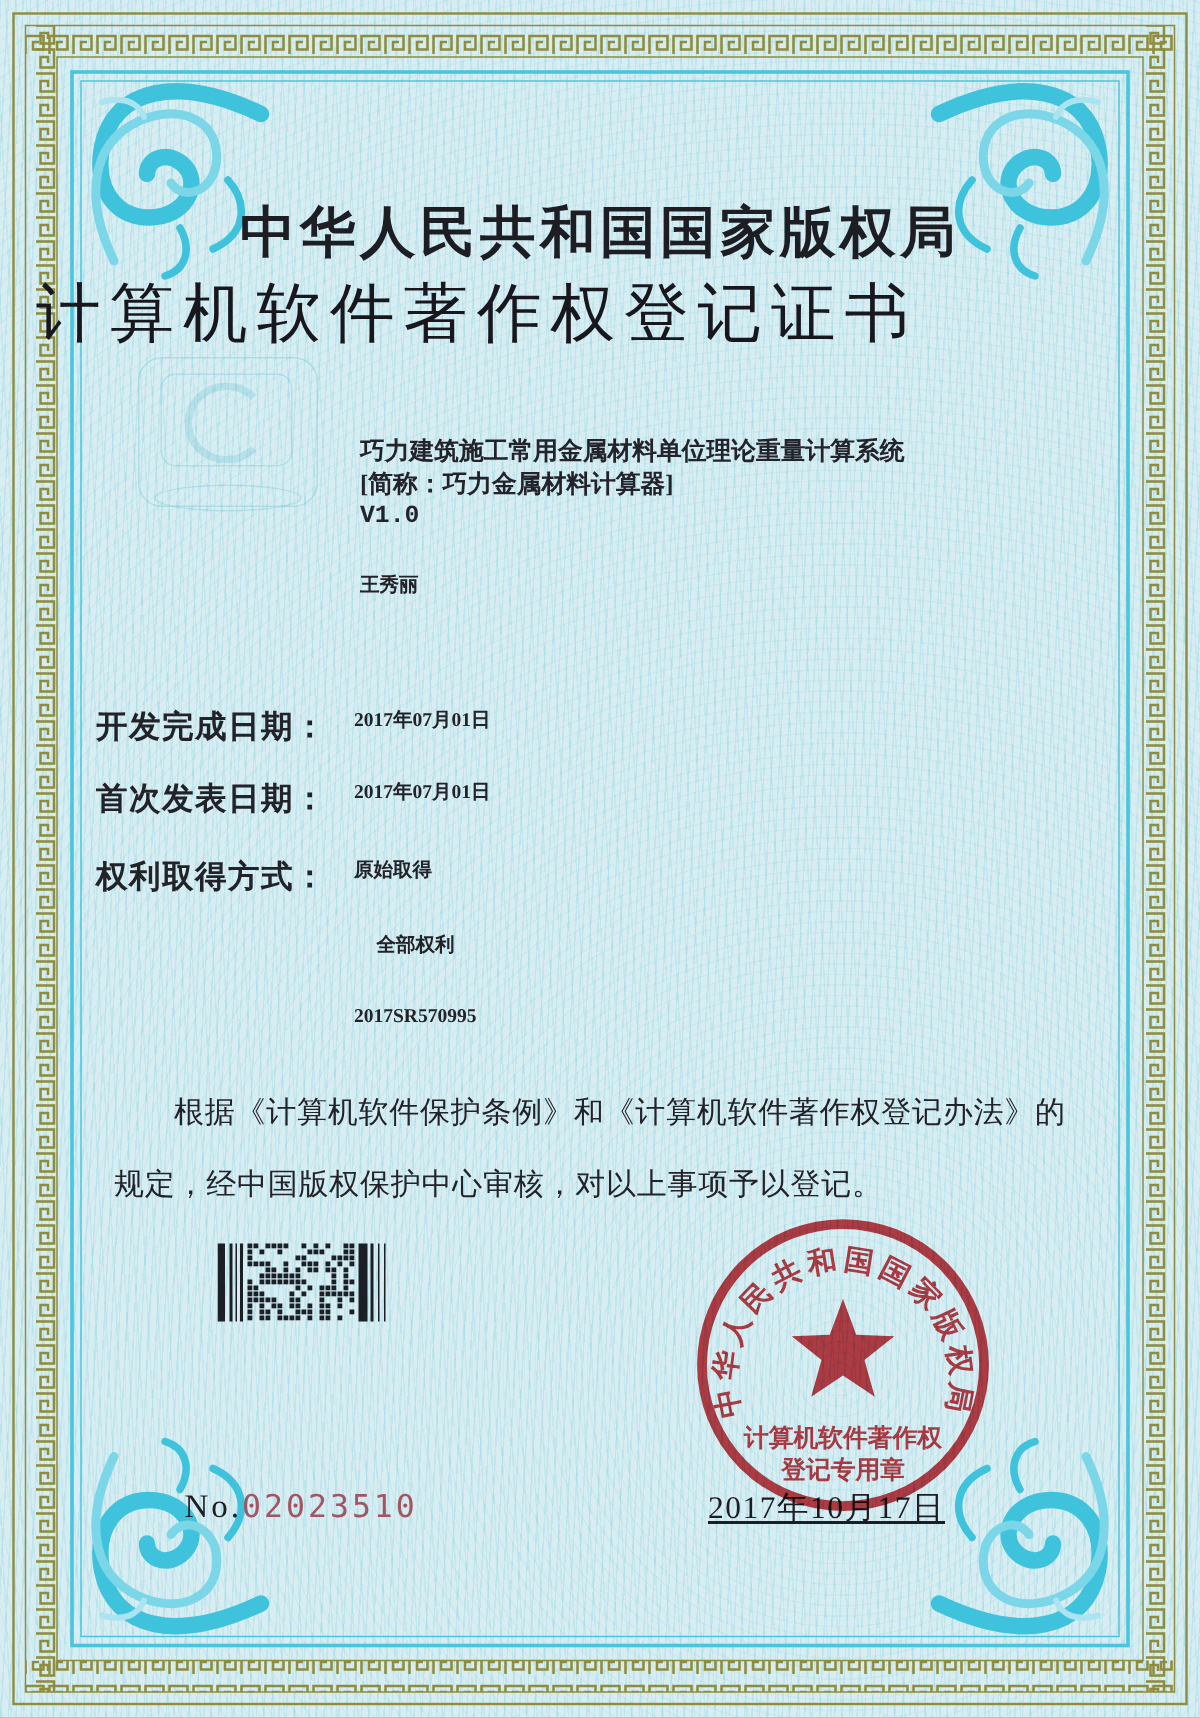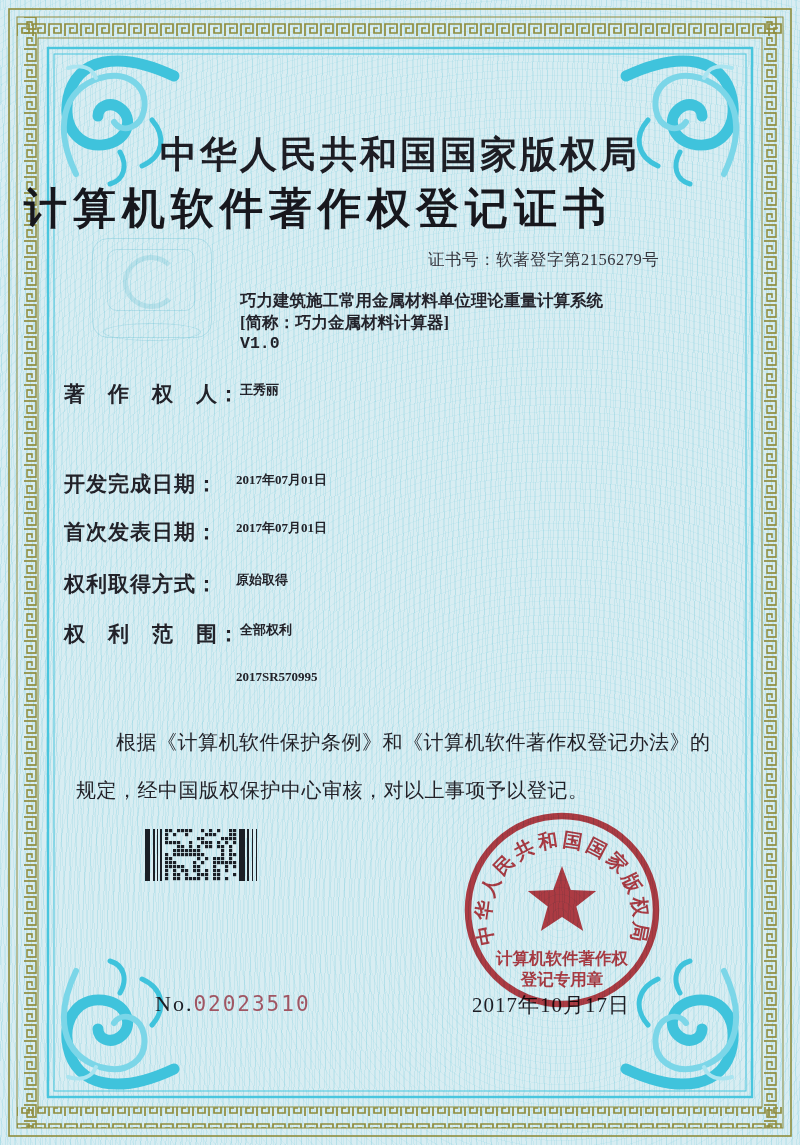--- a/index.html
+++ b/index.html
@@ -8,31 +8,31 @@
     background-color:#d8edf2;
     background-image:
       repeating-linear-gradient(93deg, rgba(104,198,216,.20) 0 1px, rgba(0,0,0,0) 1px 5px),
       repeating-linear-gradient(87deg, rgba(104,198,216,.16) 0 1px, rgba(0,0,0,0) 1px 7px),
       repeating-radial-gradient(circle at 70% 80%, rgba(104,198,216,.10) 0 1px, rgba(0,0,0,0) 1px 7px);
     font-family:"Liberation Serif","DejaVu Serif",serif;
     color:#23232b;
   }
   .abs{position:absolute;}
   .authority{top:130px;left:0;width:800px;text-align:center;font-size:37px;font-weight:700;letter-spacing:3px;color:#1d1d24;}
-  .cert-title{top:180px;left:0;width:636px;text-align:center;font-size:43px;font-weight:700;letter-spacing:6px;color:#17171d;}
+  .cert-title{top:180px;left:0;width:636px;text-align:center;font-size:43px;font-weight:400;letter-spacing:6px;color:#17171d;}
   .certno-line{top:249px;left:428px;font-size:16.5px;color:#35353d;letter-spacing:.5px;}
   .field-label{font-size:21px;font-weight:600;color:#222229;letter-spacing:1px;white-space:pre;}
   .field-value{font-size:13px;font-weight:600;color:#222229;}
   .name-line1{top:290px;left:240px;font-size:16.5px;font-weight:700;}
   .name-line2{top:312px;left:240px;font-size:16.5px;font-weight:700;}
   .name-line3{top:334px;left:240px;font-size:16.5px;font-weight:700;font-family:"Liberation Mono","DejaVu Sans Mono",monospace;}
   .statement{font-size:20px;line-height:28px;color:#222229;letter-spacing:.5px;}
-  .issue-date{top:991px;left:472px;font-size:21px;color:#1d1d24;letter-spacing:1px;}
+  .issue-date{top:991px;left:472px;font-size:21px;color:#1d1d24;letter-spacing:1px;text-decoration:underline;}
   .serial{top:991px;left:123px;font-size:22px;}
-  .serial .no-label{color:#1d1d24;letter-spacing:2px;margin-left:32px;}
+  .serial .no-label{color:#1d1d24;letter-spacing:2px;}
   .serial .no-number{font-family:"DejaVu Sans Mono","Liberation Mono",monospace;font-size:21px;letter-spacing:2px;margin-left:0;}
   .seal-wrap{top:808px;left:460px;width:204px;height:204px;opacity:.88;mix-blend-mode:multiply;}
   .barcode-wrap{top:828px;left:145px;width:122px;height:54px;}
   .watermark{
     top:238px;left:92px;width:118px;height:98px;border-radius:16px;
     border:1px solid rgba(88,184,205,.55);opacity:.55;
   }
   .watermark .inner{
     position:absolute;top:10px;left:14px;width:86px;height:60px;border-radius:10px;
     border:1px solid rgba(88,184,205,.5);
@@ -87,42 +87,37 @@
 
   <div class="abs watermark">
     <div class="inner"></div>
       <div class="cglyph"></div>
       <div class="base"></div>
   </div>
 
   <div class="abs authority">中华人民共和国国家版权局</div>
   <div class="abs cert-title">计算机软件著作权登记证书</div>
 
-  <div class="abs certno-line">
-    <span>证书号：</span><span>软著登字第2156279号</span>
-  </div>
 
   <div class="abs name-line1">巧力建筑施工常用金属材料单位理论重量计算系统</div>
   <div class="abs name-line2">[简称：巧力金属材料计算器]</div>
   <div class="abs name-line3">V1.0</div>
 
-  <div class="abs field-label" style="top:380px;left:64px">著　作　权　人：</div>
   <div class="abs field-value" style="top:381px;left:240px">王秀丽</div>
 
   <div class="abs field-label" style="top:470px;left:64px">开发完成日期：</div>
   <div class="abs field-value" style="top:471px;left:236px">2017年07月01日</div>
 
   <div class="abs field-label" style="top:518px;left:64px">首次发表日期：</div>
   <div class="abs field-value" style="top:519px;left:236px">2017年07月01日</div>
 
   <div class="abs field-label" style="top:570px;left:64px">权利取得方式：</div>
   <div class="abs field-value" style="top:571px;left:236px">原始取得</div>
 
-  <div class="abs field-label" style="top:620px;left:64px">权　利　范　围：</div>
-  <div class="abs field-value" style="top:621px;left:240px">全部权利</div>
+  <div class="abs field-value" style="top:621px;left:251px">全部权利</div>
 
   <div class="abs field-value" style="top:669px;left:236px;font-family:'Liberation Serif','DejaVu Serif',serif">2017SR570995</div>
 
   <div class="abs statement" style="top:728px;left:116px;width:650px">根据《计算机软件保护条例》和《计算机软件著作权登记办法》的</div>
   <div class="abs statement" style="top:776px;left:76px;width:680px">规定，经中国版权保护中心审核，对以上事项予以登记。</div>
 
   <div class="abs barcode-wrap">
     <svg id="barcode-svg" width="122" height="54" viewBox="0 0 122 54">
         <rect x="0" y="1" width="5" height="52" fill="#1b1f26"></rect>
         <rect x="8" y="1" width="2" height="52" fill="#1b1f26"></rect>

